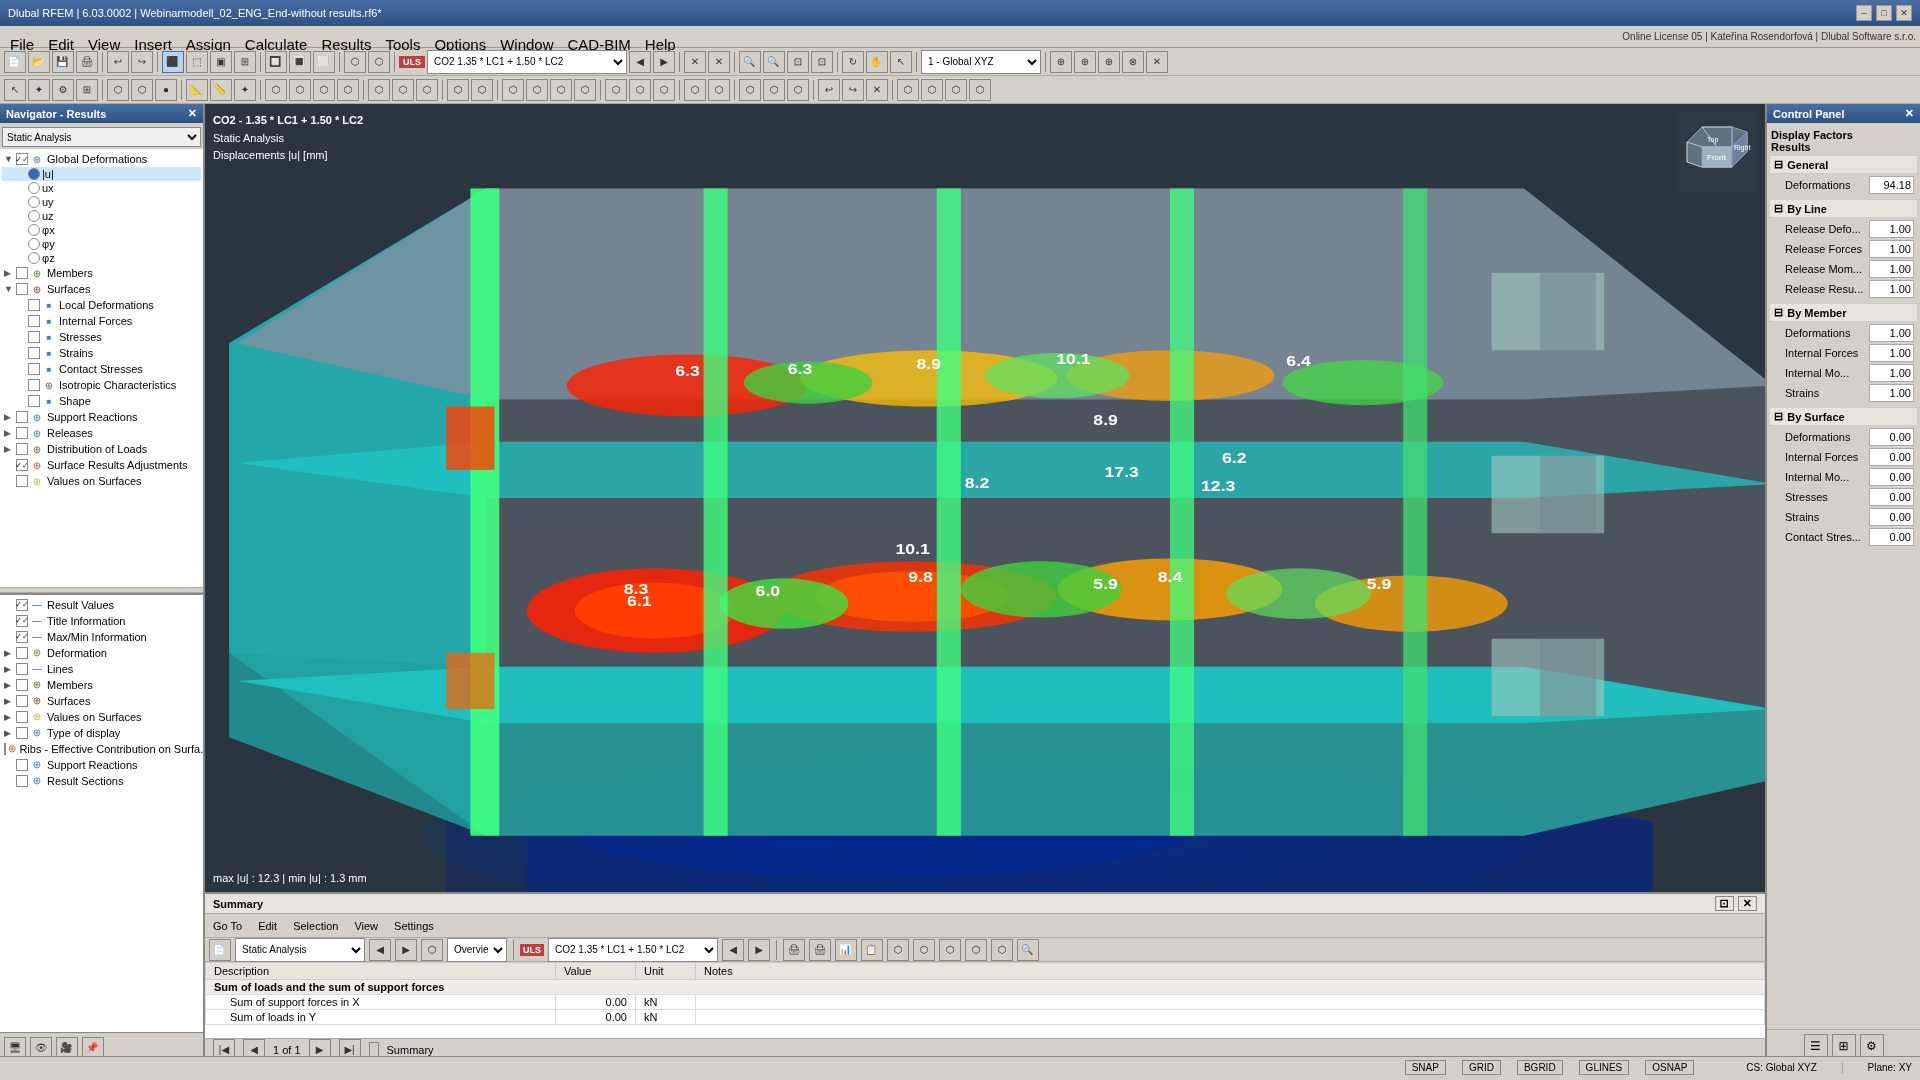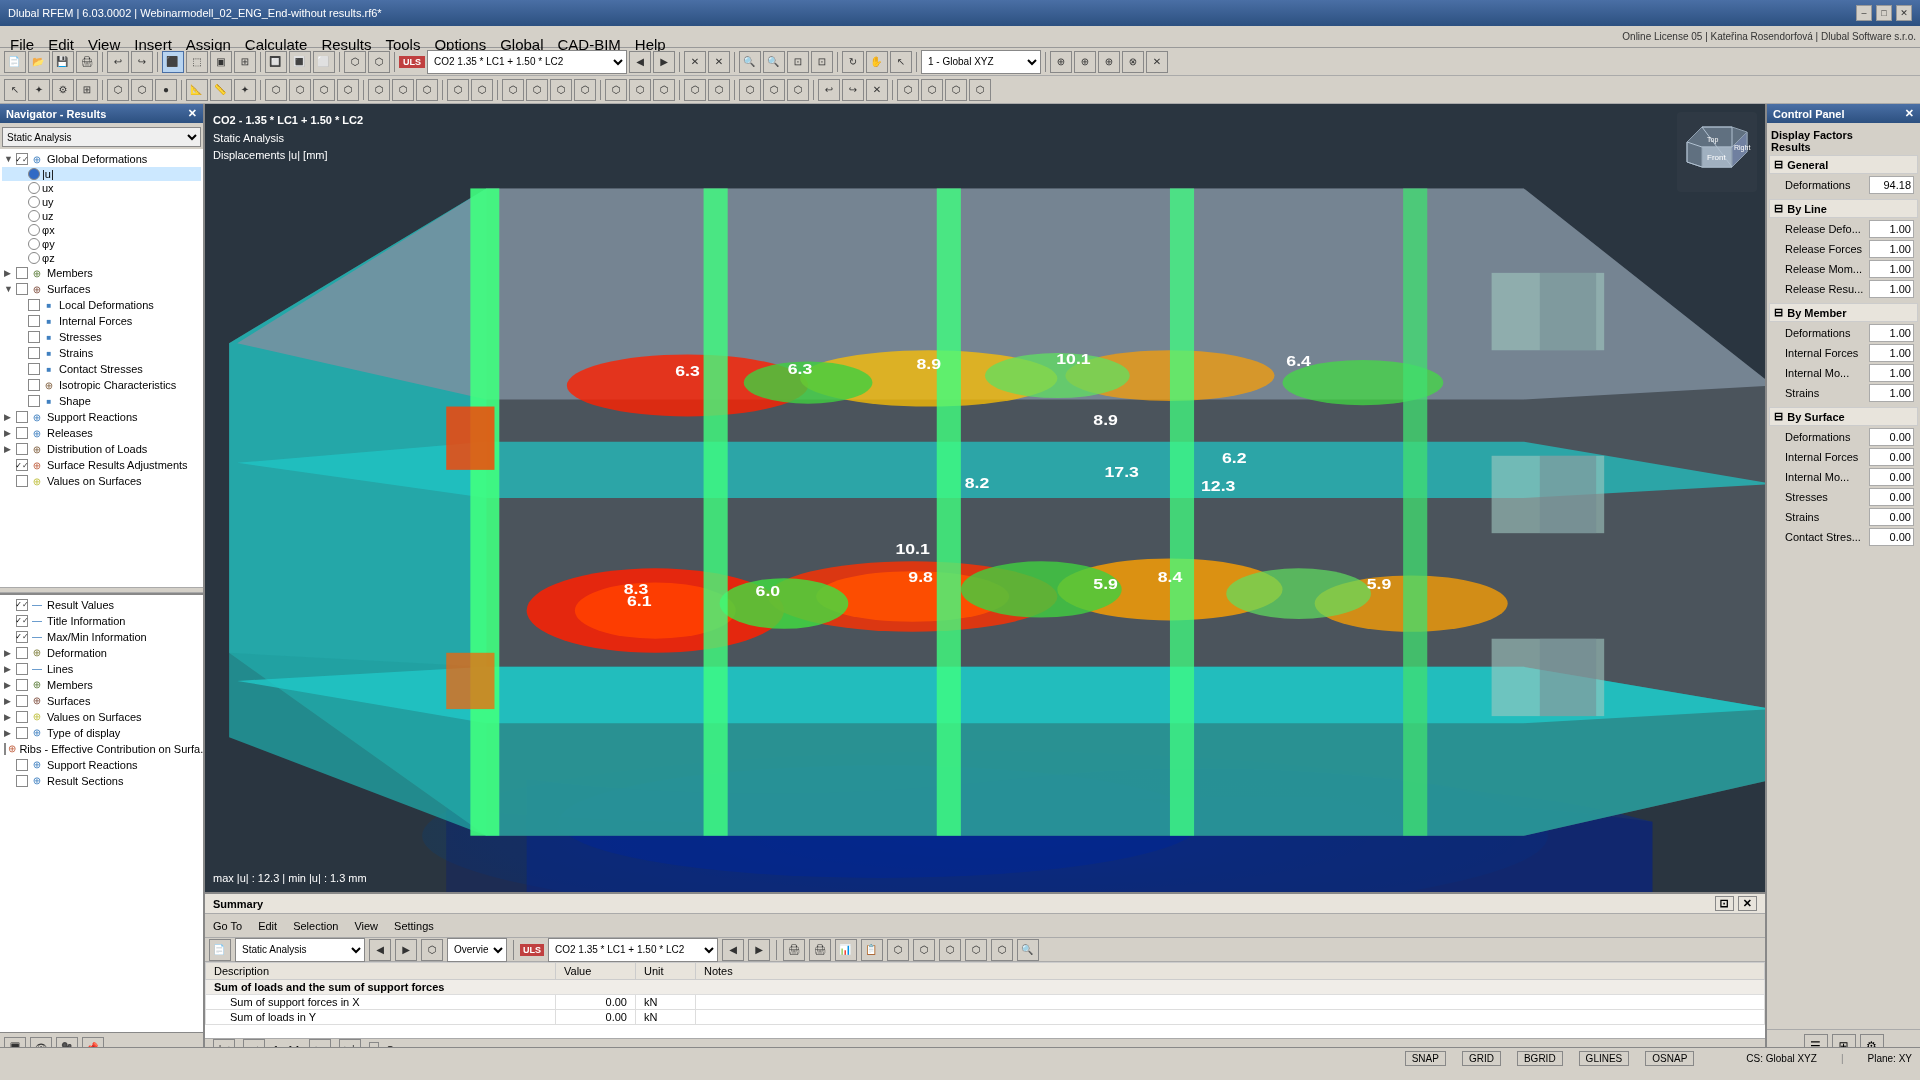--- a/index.html
+++ b/index.html
@@ -81,21 +81,21 @@
     #statusbar {
       height: 22px;
       background: #d4d0c8;
       border-top: 1px solid #888;
       display: flex;
       align-items: center;
       padding: 0 8px;
       gap: 16px;
       font-size: 10px;
       position: absolute;
-      bottom: 11px;
+      bottom: 2px;
       left: 0;
       right: 0;
     }
     .status-item {
       padding: 1px 6px;
       border: 1px solid #888;
       background: #d4d0c8;
       cursor: pointer;
     }
 
@@ -379,21 +379,21 @@
 <div id="menubar">
   <span class="menu-item">File</span>
   <span class="menu-item">Edit</span>
   <span class="menu-item">View</span>
   <span class="menu-item">Insert</span>
   <span class="menu-item">Assign</span>
   <span class="menu-item">Calculate</span>
   <span class="menu-item">Results</span>
   <span class="menu-item">Tools</span>
   <span class="menu-item">Options</span>
-  <span class="menu-item">Global</span>
+  <span class="menu-item">Window</span>
   <span class="menu-item">CAD-BIM</span>
   <span class="menu-item">Help</span>
   <div style="flex:1"></div>
   <span style="font-size:10px; color:#333;">Online License 05 | Kateřina Rosendorfová | Dlubal Software s.r.o.</span>
 </div>
 
 <div id="toolbar1">
 
   <div class="tb-btn">📄</div>
   <div class="tb-btn">📂</div>

